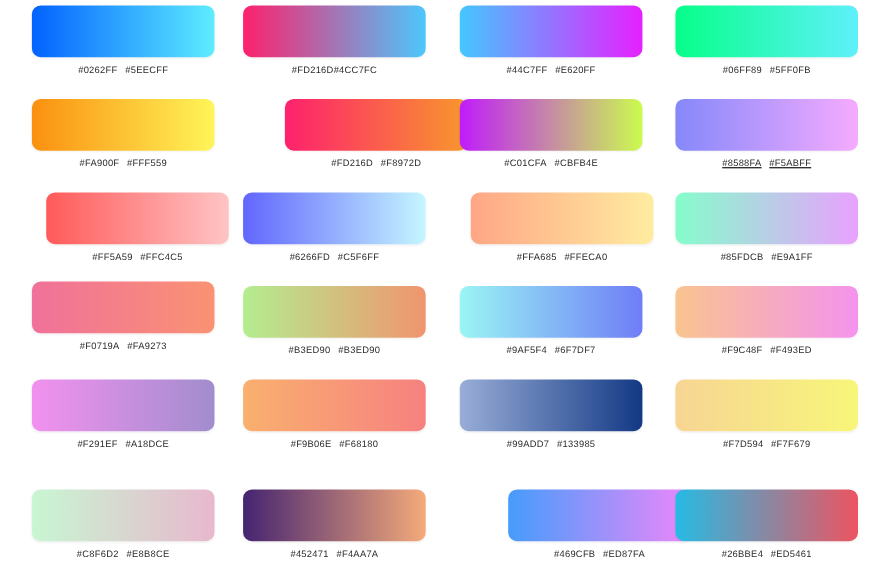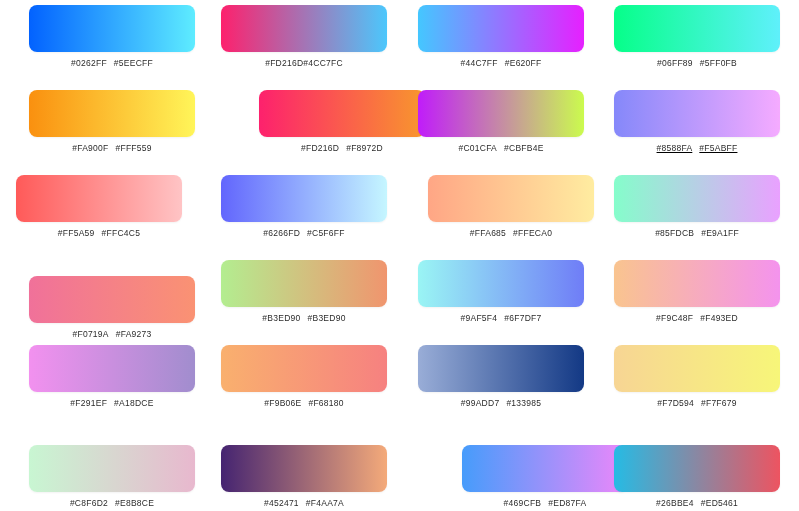--- a/index.html
+++ b/index.html
@@ -89,37 +89,37 @@
       <div class="swatch-labels" style="color: rgb(43, 43, 43);"><span class="hex-label">#FD216D</span><span class="hex-gap"></span><span class="hex-label">#F8972D</span></div>
     </div>
     <div class="swatch-cell" style="left: 418px; top: 90px;">
       <div class="swatch-chip" style="background: linear-gradient(90deg, rgb(192, 28, 250) 0%, rgb(203, 251, 78) 100%);"></div>
       <div class="swatch-labels" style="color: rgb(43, 43, 43);"><span class="hex-label">#C01CFA</span><span class="hex-gap"></span><span class="hex-label">#CBFB4E</span></div>
     </div>
     <div class="swatch-cell" style="left: 614px; top: 90px; text-decoration: underline;">
       <div class="swatch-chip" style="background: linear-gradient(90deg, rgb(133, 136, 250) 0%, rgb(245, 171, 255) 100%);"></div>
       <div class="swatch-labels" style="color: rgb(43, 43, 43);"><span class="hex-label">#8588FA</span><span class="hex-gap"></span><span class="hex-label">#F5ABFF</span></div>
     </div>
-    <div class="swatch-cell" style="left: 16px; top: 175px;">
+    <div class="swatch-cell" style="left: 42px; top: 175px;">
       <div class="swatch-chip" style="background: linear-gradient(90deg, rgb(255, 90, 89) 0%, rgb(255, 196, 197) 100%);"></div>
       <div class="swatch-labels" style="color: rgb(43, 43, 43);"><span class="hex-label">#FF5A59</span><span class="hex-gap"></span><span class="hex-label">#FFC4C5</span></div>
     </div>
     <div class="swatch-cell" style="left: 221px; top: 175px;">
       <div class="swatch-chip" style="background: linear-gradient(90deg, rgb(98, 102, 253) 0%, rgb(197, 246, 255) 100%);"></div>
       <div class="swatch-labels" style="color: rgb(43, 43, 43);"><span class="hex-label">#6266FD</span><span class="hex-gap"></span><span class="hex-label">#C5F6FF</span></div>
     </div>
     <div class="swatch-cell" style="left: 428px; top: 175px;">
       <div class="swatch-chip" style="background: linear-gradient(90deg, rgb(255, 166, 133) 0%, rgb(255, 236, 160) 100%);"></div>
       <div class="swatch-labels" style="color: rgb(43, 43, 43);"><span class="hex-label">#FFA685</span><span class="hex-gap"></span><span class="hex-label">#FFECA0</span></div>
     </div>
     <div class="swatch-cell" style="left: 614px; top: 175px;">
       <div class="swatch-chip" style="background: linear-gradient(90deg, rgb(133, 253, 203) 0%, rgb(233, 161, 255) 100%);"></div>
       <div class="swatch-labels" style="color: rgb(43, 43, 43);"><span class="hex-label">#85FDCB</span><span class="hex-gap"></span><span class="hex-label">#E9A1FF</span></div>
     </div>
-    <div class="swatch-cell" style="left: 29px; top: 276px;">
+    <div class="swatch-cell" style="left: 29px; top: 256px;">
       <div class="swatch-chip" style="background: linear-gradient(90deg, rgb(240, 113, 154) 0%, rgb(250, 146, 115) 100%);"></div>
       <div class="swatch-labels" style="color: rgb(43, 43, 43);"><span class="hex-label">#F0719A</span><span class="hex-gap"></span><span class="hex-label">#FA9273</span></div>
     </div>
     <div class="swatch-cell" style="left: 221px; top: 260px;">
       <div class="swatch-chip" style="background: linear-gradient(90deg, rgb(179, 237, 144) 0%, rgb(240, 149, 110) 100%);"></div>
       <div class="swatch-labels" style="color: rgb(43, 43, 43);"><span class="hex-label">#B3ED90</span><span class="hex-gap"></span><span class="hex-label">#B3ED90</span></div>
     </div>
     <div class="swatch-cell" style="left: 418px; top: 260px;">
       <div class="swatch-chip" style="background: linear-gradient(90deg, rgb(154, 245, 244) 0%, rgb(111, 125, 247) 100%);"></div>
       <div class="swatch-labels" style="color: rgb(43, 43, 43);"><span class="hex-label">#9AF5F4</span><span class="hex-gap"></span><span class="hex-label">#6F7DF7</span></div>

